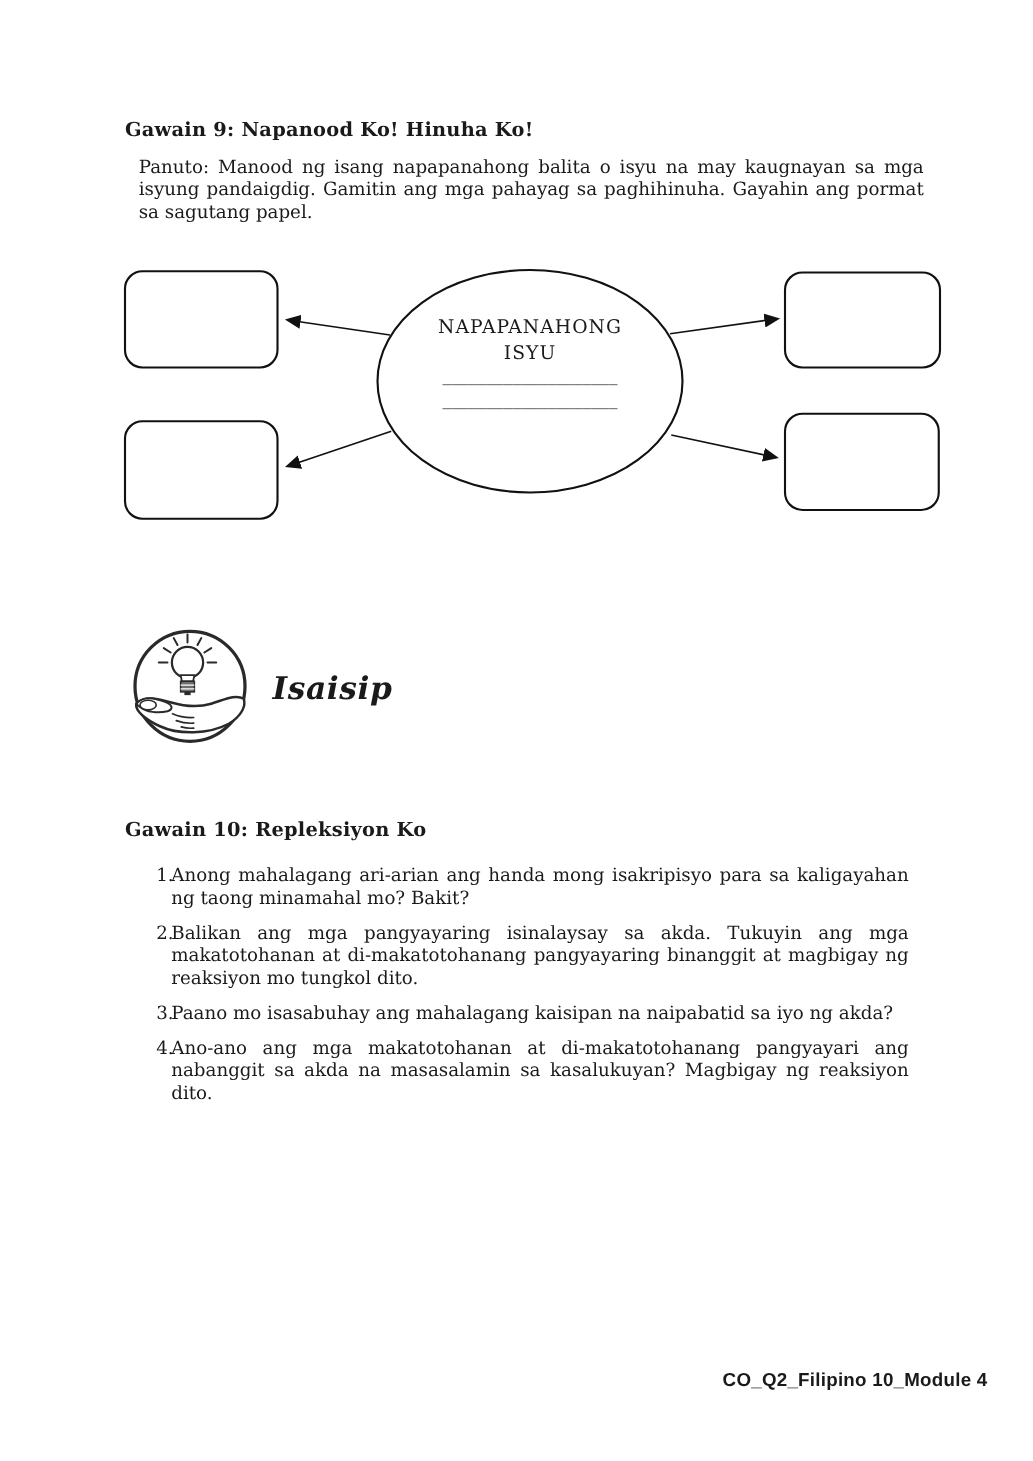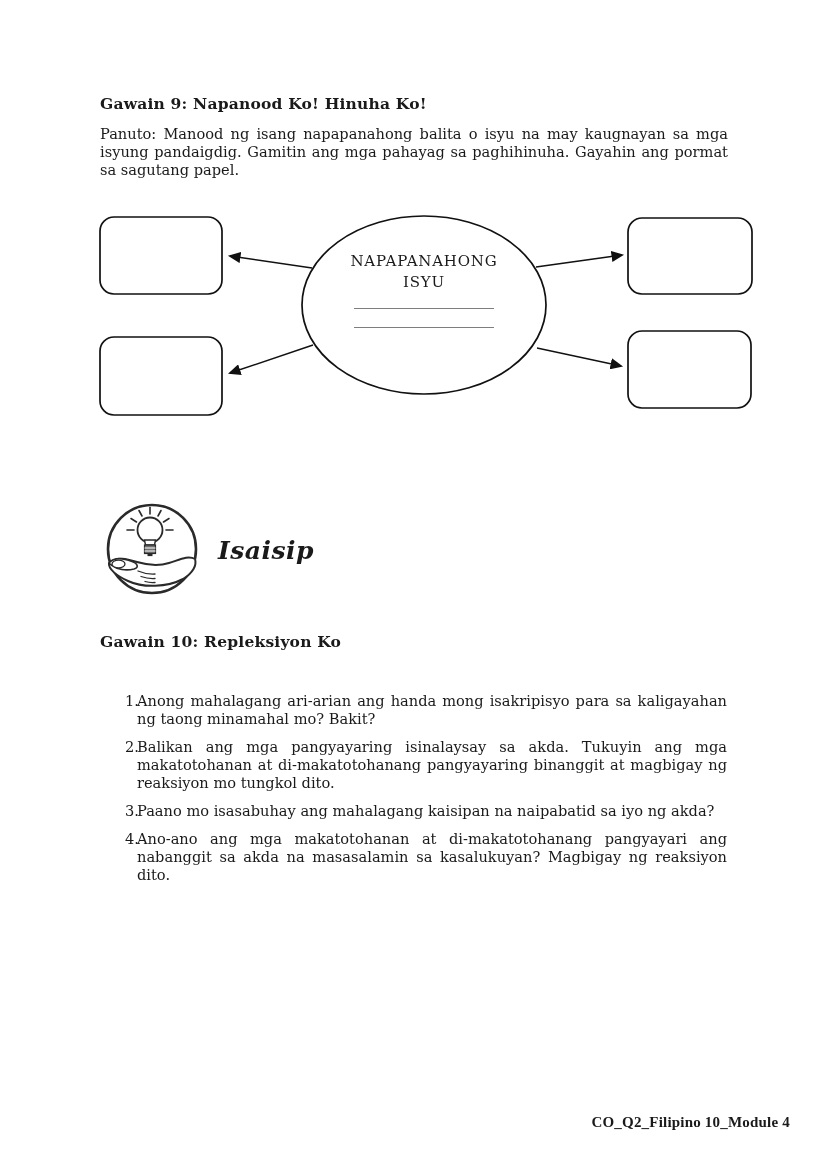--- a/index.html
+++ b/index.html
@@ -45,22 +45,22 @@
   .q-item { position: relative; margin-bottom: 10px; font-size: 14.6px; line-height: 18px; }
   .q-num { position: absolute; left: 0; top: 0; }
   .q-text { margin-left: 12px; text-align: justify; }
 
   .footer-pagenum {
     left: 0; top: 1096px; width: 826px;
     text-align: center; font-size: 15px; letter-spacing: 0.5px;
   }
   .footer-module {
     right: 36px; top: 1096px;
-    font-family: Liberation Serif, serif;
-    font-size: 15px; font-weight: bold; letter-spacing: 0.2px; margin-top: 18px;
+    font-family: Liberation Sans, sans-serif;
+    font-size: 15px; font-weight: bold; letter-spacing: 0.2px;
   }
   .footer-watermark {
     left: 0; top: 1119px; width: 826px;
     text-align: center;
     font-family: "DejaVu Sans", "Liberation Sans", sans-serif;
     font-size: 17px; color: #c9c9c9; letter-spacing: 0.8px;
   }
 
   svg text.map-title {
     font-family: "DejaVu Serif", "Liberation Serif", serif;
@@ -73,21 +73,21 @@
     font-size: 14px;
     fill: #1a1a1a;
   }
 </style>
 </head>
 <body>
 
 <div class="page">
 
   <div class="abs section-title" style="top:94px;">Gawain 9: Napanood Ko! Hinuha Ko!</div>
-  <div class="abs body-para" style="top:125px;">Panuto: Manood ng isang napapanahong balita o isyu na may kaugnayan sa mga isyung pandaigdig. Gamitin ang mga pahayag sa paghihinuha. Gayahin ang pormat sa sagutang papel.</div>
+  <div class="abs body-para" style="top:125px;margin-left:11px;">Panuto: Manood ng isang napapanahong balita o isyu na may kaugnayan sa mga isyung pandaigdig. Gamitin ang mga pahayag sa paghihinuha. Gayahin ang pormat sa sagutang papel.</div>
 
   <svg class="abs diagram-svg" width="826" height="440" viewBox="0 0 826 440">
     <defs>
       <marker id="arrowhead" markerWidth="9" markerHeight="8" refX="7.5" refY="4" orient="auto">
         <path d="M0,0 L9,4 L0,8 Z" fill="#111111"></path>
       </marker>
     </defs>
 
     <rect x="100" y="217" width="122" height="77" rx="14" fill="#ffffff" stroke="#111111" stroke-width="1.7"></rect>
     <rect x="100" y="337" width="122" height="78" rx="14" fill="#ffffff" stroke="#111111" stroke-width="1.7"></rect>
@@ -130,21 +130,21 @@
     <path d="M6,61 C11,56 19,57 28,60.5 C34,62.5 35,66.5 30,68 C22,70 13,68.5 8,64.5 C5.5,63 5,62 6,61 Z" fill="#ffffff" stroke="#2a2a2a" stroke-width="1.6" stroke-linejoin="round"></path>
     <ellipse cx="14.5" cy="63" rx="6.5" ry="3.8" fill="#ffffff" stroke="#2a2a2a" stroke-width="1.3"></ellipse>
     <g stroke="#2a2a2a" stroke-width="1.3" fill="none" stroke-linecap="round">
       <path d="M34,70 q 8,3.5 17,3"></path>
       <path d="M37,75.5 q 7,2.5 14,2"></path>
       <path d="M41,80.5 q 5,1.5 10,1"></path>
     </g>
   </svg>
   <div class="abs isaisip-label">Isaisip</div>
 
-  <div class="abs section-title" style="top:632px;">Gawain 10: Repleksiyon Ko</div>
+  <div class="abs section-title" style="top:654px;">Gawain 10: Repleksiyon Ko</div>
 
   <div class="abs q-list">
     <div class="q-item">
       <span class="q-num">1.</span>
       <div class="q-text">Anong mahalagang ari-arian ang handa mong isakripisyo para sa kaligayahan ng taong minamahal mo? Bakit?</div>
     </div>
     <div class="q-item">
       <span class="q-num">2.</span>
       <div class="q-text">Balikan ang mga pangyayaring isinalaysay sa akda. Tukuyin ang mga makatotohanan at di-makatotohanang pangyayaring binanggit at magbigay ng reaksiyon mo tungkol dito.</div>
     </div>

